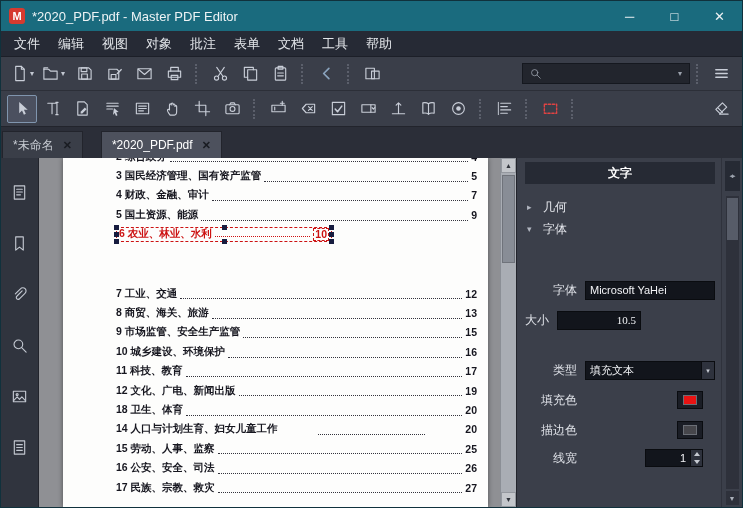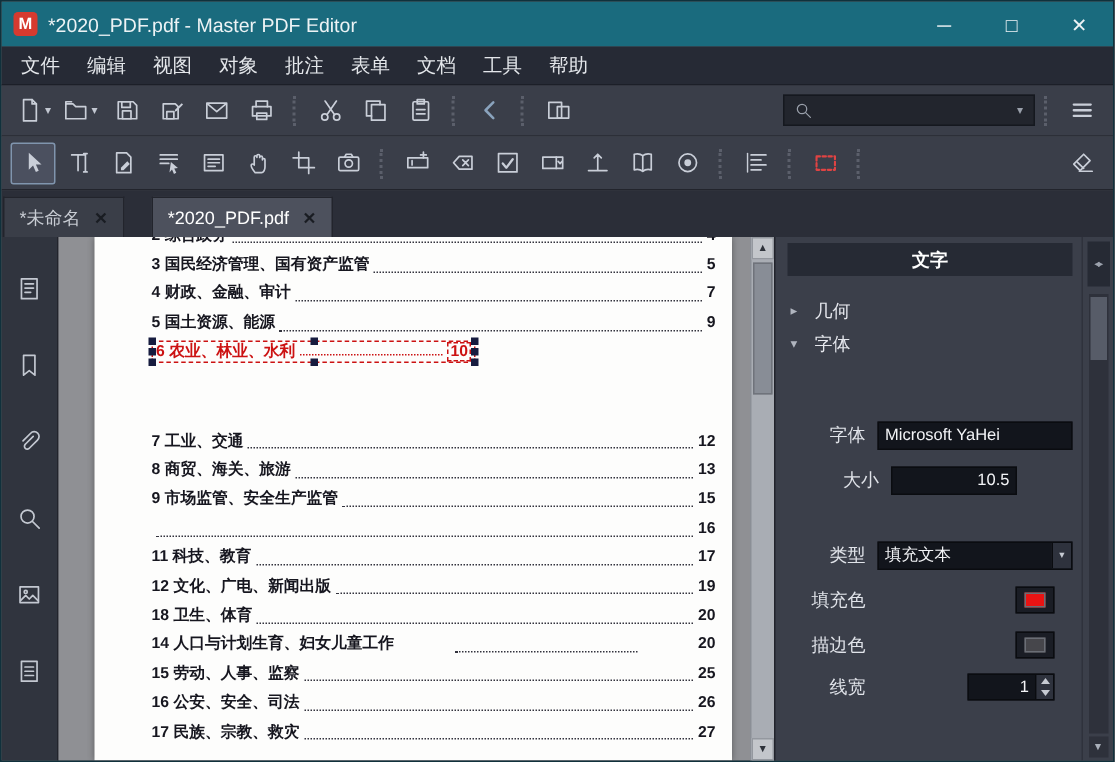--- a/index.html
+++ b/index.html
@@ -46,21 +46,21 @@
 
   
   .main{flex:1;display:flex;min-height:0;}
   .sidebar{width:38px;background:#30343e;border-right:1px solid #22242c;display:flex;flex-direction:column;
     align-items:center;padding-top:20px;gap:23px;flex:none;}
   .side-btn{width:28px;height:28px;display:flex;align-items:center;justify-content:center;color:#c3c8d1;}
 
   .content{flex:1;display:flex;min-width:0;}
   .page-area{flex:1;background:#8f9094;position:relative;overflow:hidden;}
   .pdf-page{position:absolute;left:24px;right:12px;top:0;bottom:0;background:#fdfdfc;box-shadow:0 0 5px rgba(0,0,0,.45);overflow:hidden;}
-  .toc{position:absolute;left:38px;right:11px;top:-11px;}
+  .toc{position:absolute;left:53px;right:11px;top:-11px;}
   .toc-row{height:19.4px;display:flex;align-items:center;font-size:10.5px;font-weight:600;color:#181822;white-space:nowrap;}
   .toc-row .nt{flex:none;}
   .leader{flex:1;margin:0 3px;border-bottom:1.6px dotted #33333d;align-self:flex-end;margin-bottom:4px;min-width:8px;}
   .pg{text-align:right;flex:none;}
   .toc-row.selected{color:var(--sel,#cc1212);}
   .sel-box{position:relative;display:flex;align-items:center;width:216px;height:15px;border:1px dashed var(--sel,#cc1212);padding:0 2px;}
   .sel-box .leader{border-color:var(--sel,#cc1212);}
   .pgbox{border:1px dashed var(--sel,#cc1212);padding:0 1px;line-height:11px;flex:none;}
   .handle{position:absolute;width:5px;height:5px;background:#171c3f;}
   .h-tl{top:-3px;left:-3px}.h-tm{top:-3px;left:calc(50% - 2px)}.h-tr{top:-3px;right:-3px}
@@ -80,21 +80,21 @@
   .panel-header{height:22px;background:#262a34;display:flex;align-items:center;justify-content:center;
     font-size:12px;font-weight:bold;color:#fff;}
   .section-row{height:18px;display:flex;align-items:center;gap:7px;font-size:12px;margin-top:14px;padding-left:2px;}
   .section-row + .section-row{margin-top:4px;}
   .tri{font-size:9px;color:#b0b5bf;width:9px;}
   .frow{display:flex;align-items:center;margin-top:10px;font-size:12px;height:20px;}
   .frow label{width:52px;text-align:right;margin-right:8px;flex:none;color:#e0e3e9;}
   .field{flex:1;height:19px;line-height:17px;background:#12151c;border:1px solid #0a0c10;color:#f2f3f6;
     font-size:11px;padding:0 4px;overflow:hidden;white-space:nowrap;}
   .font-row{margin-top:42px;}
-  .size-row{justify-content:center;}
+  .size-row{justify-content:flex-start;font-family:Liberation Serif, serif;}
   .size-row label{width:auto;}
   .size-row .field{flex:none;width:84px;text-align:right;}
   .type-row{margin-top:30px;}
   .field.select{display:flex;align-items:center;padding:0 0 0 4px;}
   .field.select .val{flex:1;}
   .select-caret{width:13px;height:17px;background:#2e323d;border-left:1px solid #0a0c10;display:flex;
     align-items:center;justify-content:center;font-size:7px;color:#c6cad2;}
   .color-btn{width:26px;height:18px;background:#1a1d25;border:1px solid #0a0c10;display:flex;align-items:center;
     justify-content:center;margin-left:auto;margin-right:12px;}
   .swatch{width:14px;height:10px;border:1px solid #6a6e76;}
@@ -527,20 +527,21 @@
                 <span class="nt">8 商贸、海关、旅游</span>
                 <span class="leader"></span>
                 <span class="pg">13</span>
               </div>
               <div class="toc-row" style="color: rgb(22, 22, 31);">
                 <span class="nt">9 市场监管、安全生产监管</span>
                 <span class="leader"></span>
                 <span class="pg">15</span>
               </div>
               <div class="toc-row" style="color: rgb(22, 22, 31);">
+                <span class="nt">10 城乡建设、环境保护</span>
                 <span class="leader"></span>
                 <span class="pg">16</span>
               </div>
               <div class="toc-row" style="color: rgb(22, 22, 31);">
                 <span class="nt">11 科技、教育</span>
                 <span class="leader"></span>
                 <span class="pg">17</span>
               </div>
               <div class="toc-row" style="color: rgb(22, 22, 31);">
                 <span class="nt">12 文化、广电、新闻出版</span>

